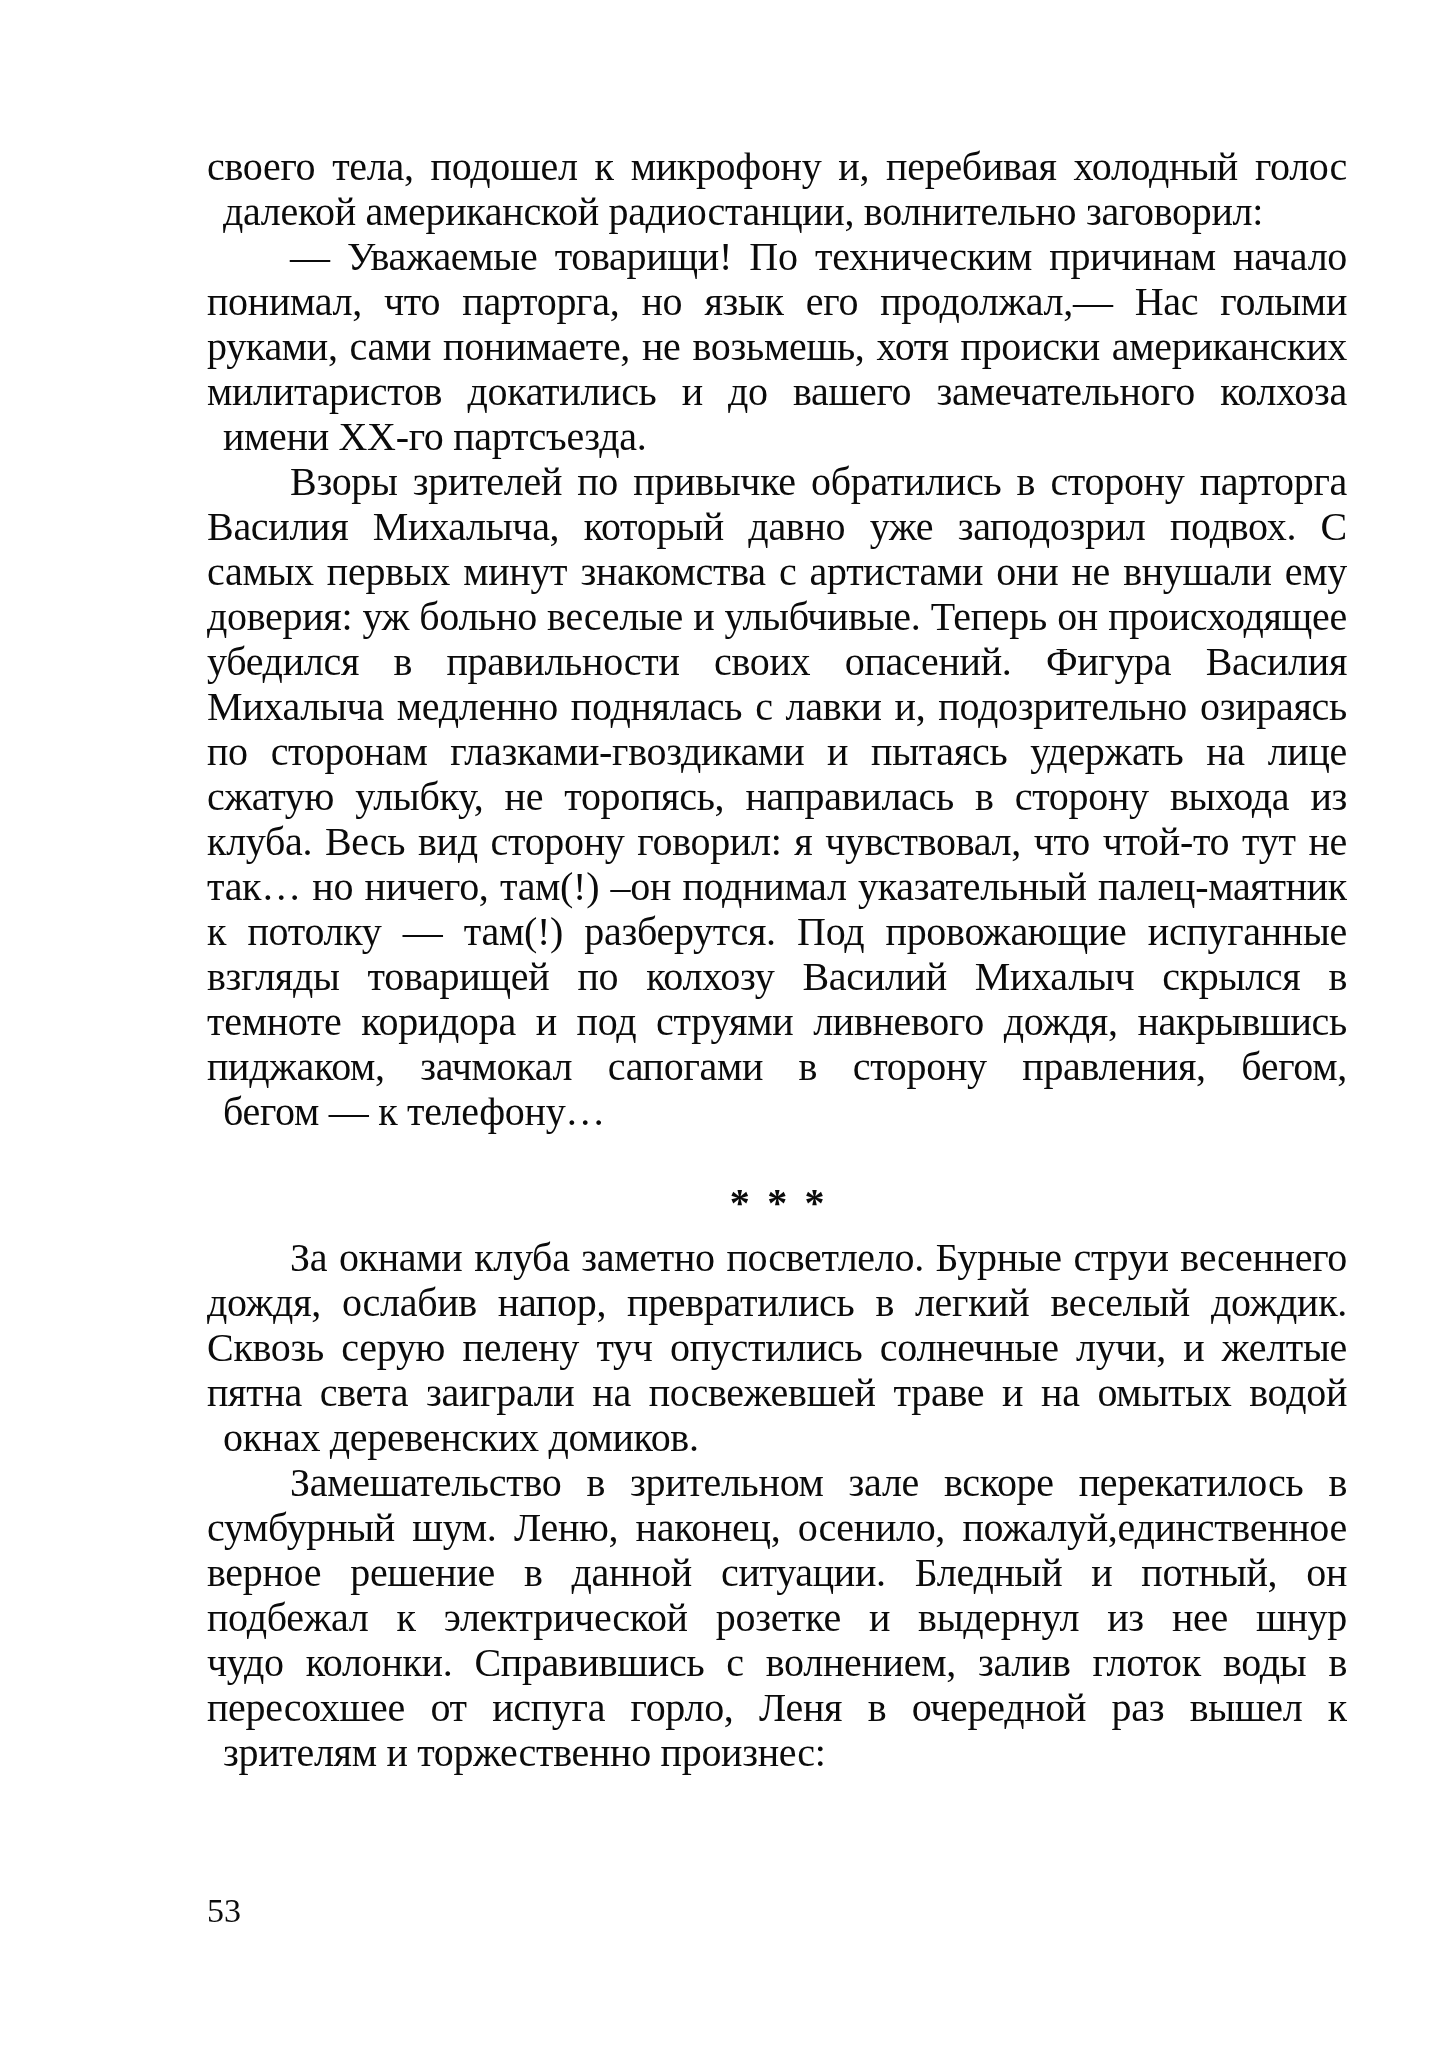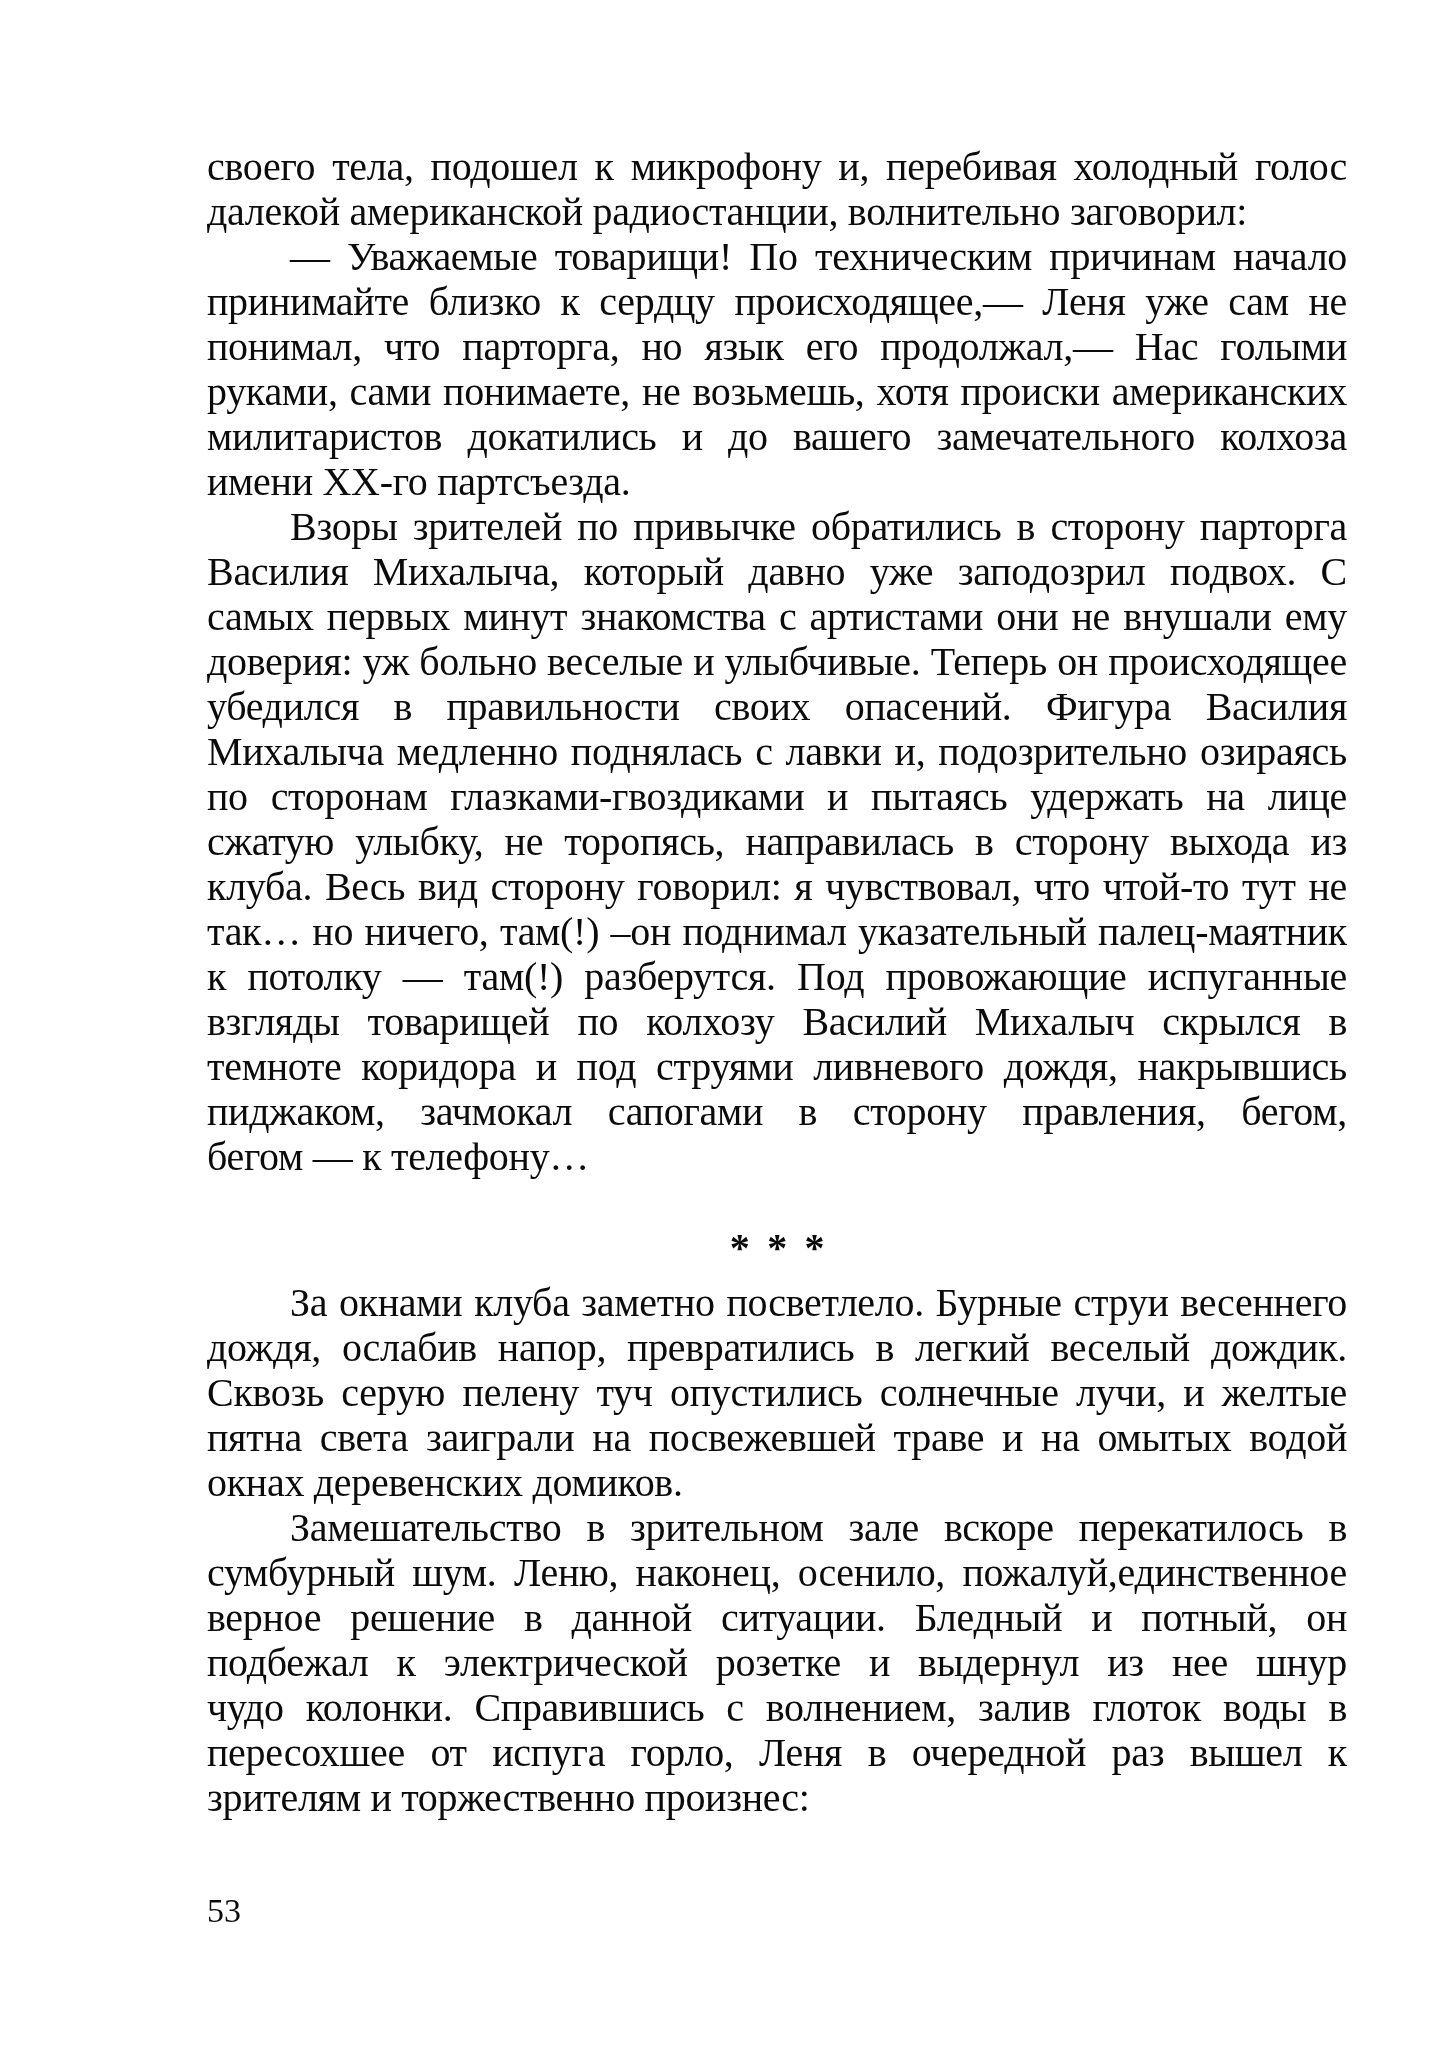--- a/index.html
+++ b/index.html
@@ -25,21 +25,21 @@
     line-height: 45px;
     letter-spacing: -0.3px;
   }
   .para { margin: 0; padding: 0; }
   .line {
     height: 45px;
     overflow: hidden;
     text-align: justify;
     text-align-last: justify;
   }
-  .line.last { text-align-last: left; }
+  .line.last { text-align-last: left; margin-left: 16px; }
   .line.indent { text-indent: 83px; }
   .separator {
     height: 45px;
     margin: 40px 0 16px 0;
     text-align: center;
     text-align-last: center;
     font-weight: bold;
     word-spacing: 8px;
   }
   .separator .stars {
@@ -64,21 +64,20 @@
 <div class="page">
   <div class="text-column">
 
     <div class="para">
       <div class="line">своего тела, подошел к микрофону и, перебивая холодный голос</div>
       <div class="line last">далекой американской радиостанции, волнительно заговорил:</div>
     </div>
 
     <div class="para">
       <div class="line indent">— Уважаемые товарищи! По техническим причинам начало</div>
-      <div class="line">принимайте близко к сердцу происходящее,— Леня уже сам не</div>
       <div class="line">понимал, что парторга, но язык его продолжал,— Нас голыми</div>
       <div class="line">руками, сами понимаете, не возьмешь, хотя происки американских</div>
       <div class="line">милитаристов докатились и до вашего замечательного колхоза</div>
       <div class="line last">имени XX-го партсъезда.</div>
     </div>
 
     <div class="para">
       <div class="line indent">Взоры зрителей по привычке обратились в сторону парторга</div>
       <div class="line">Василия Михалыча, который давно уже заподозрил подвох. С</div>
       <div class="line">самых первых минут знакомства с артистами они не внушали ему</div>

